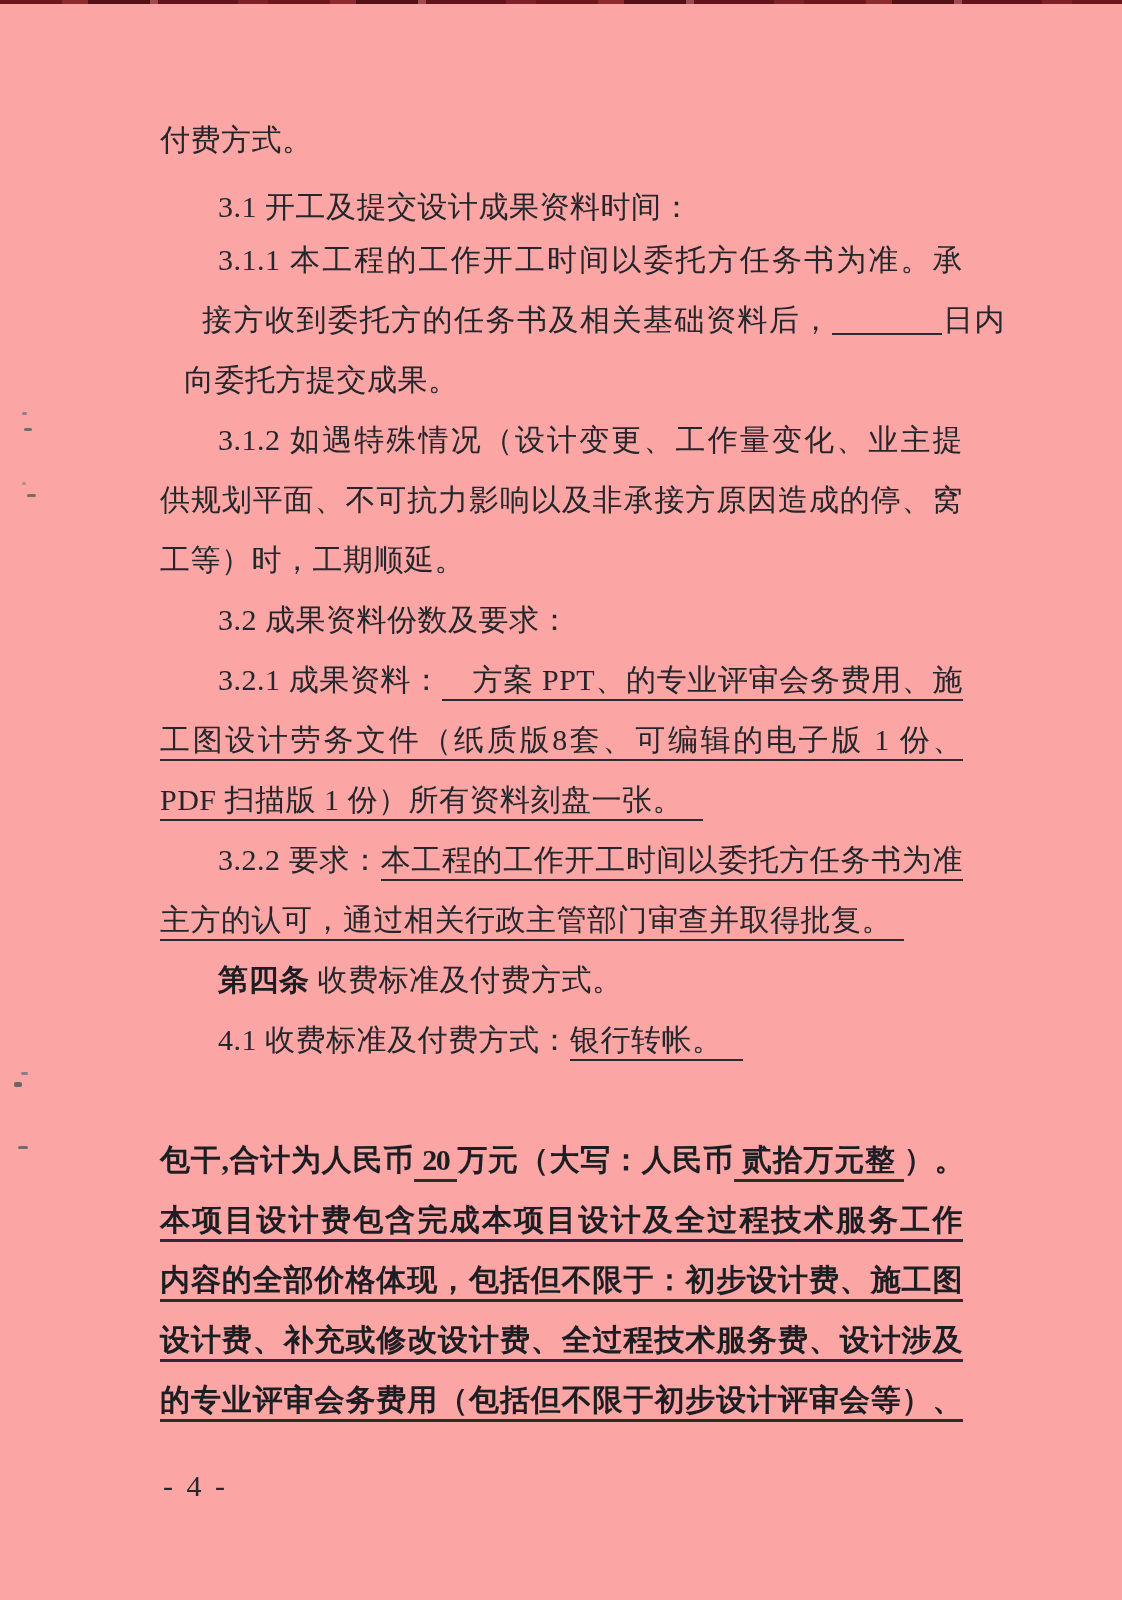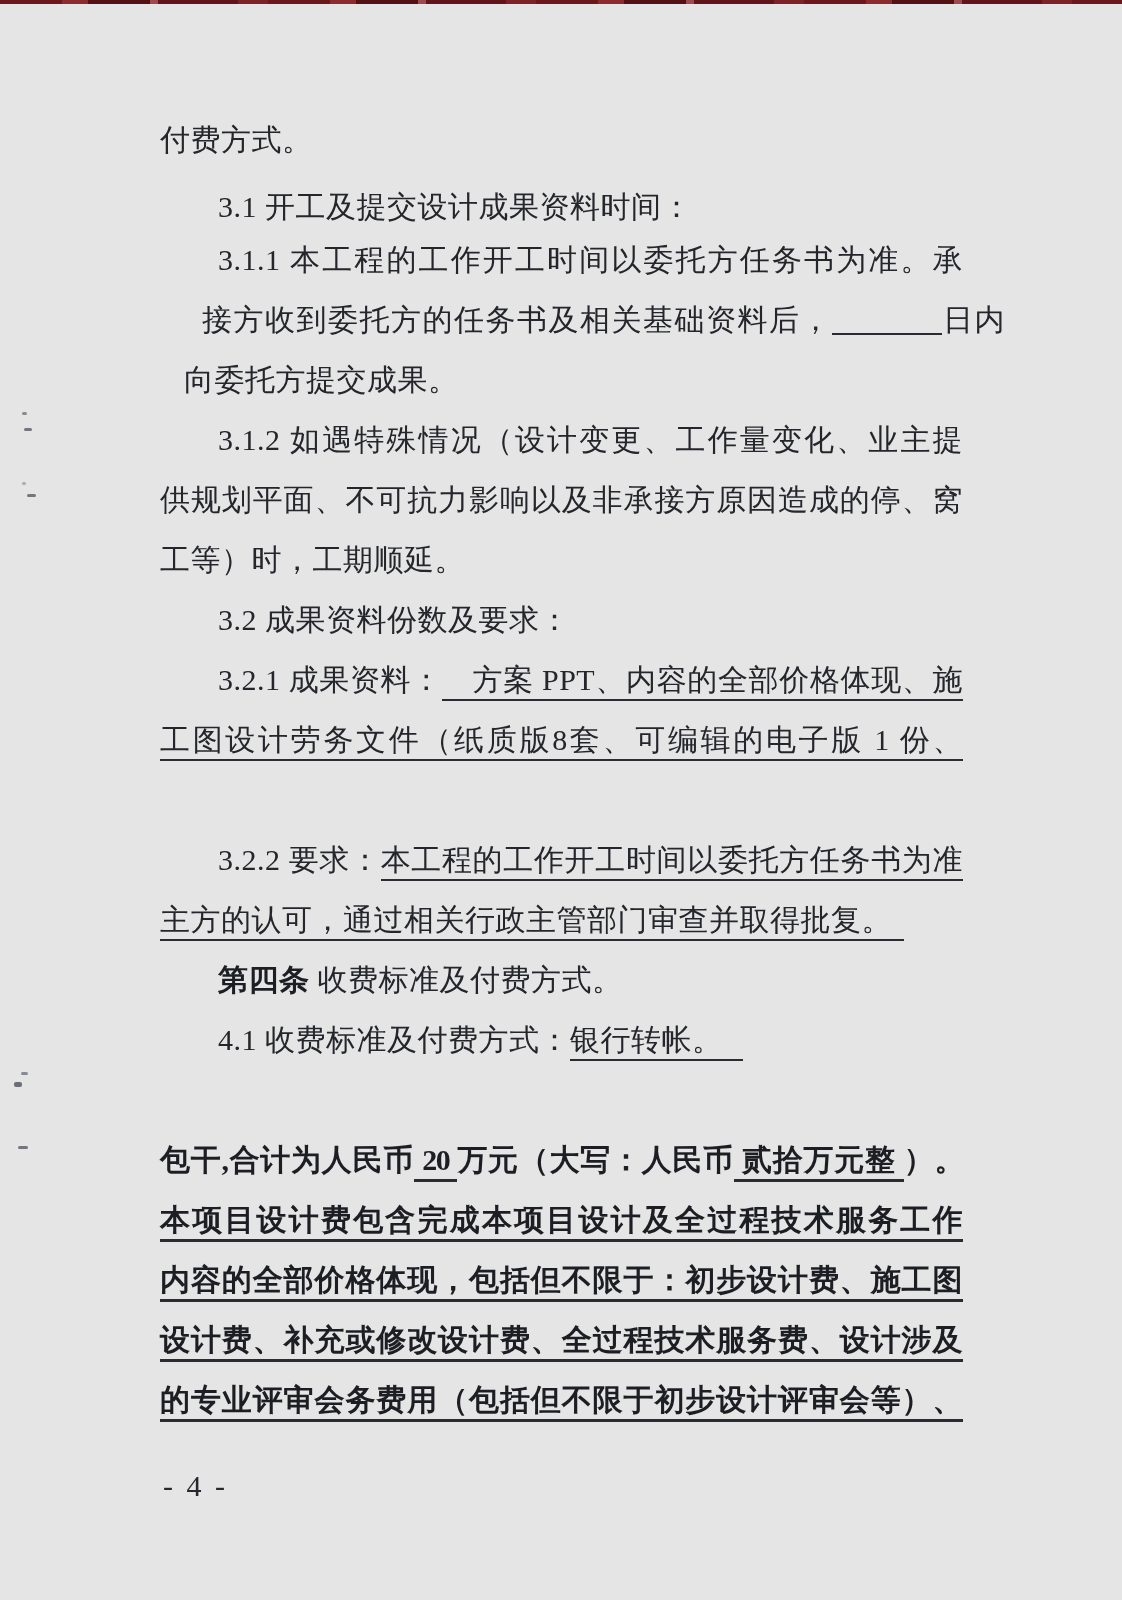--- a/index.html
+++ b/index.html
@@ -1,19 +1,19 @@
 <!DOCTYPE html>
 <html><head>
 <meta charset="utf-8">
 <style>
   html,body { margin:0; padding:0; }
   .page {
     position:relative;
     width:1122px; height:1600px;
-    background:#e5e5e5;
+    background:#fca5a5;
     font-family:"Liberation Serif","DejaVu Serif",serif;
     color:#24262b;
     overflow:hidden;
   }
   .top-edge {
     position:absolute; top:0; left:0; width:100%; height:4px;
     background:repeating-linear-gradient(90deg,
       #6d171c 0 62px, #8d2a2e 62px 88px, #551013 88px 150px,
       #a04a4d 150px 158px, #63141a 158px 238px, #7e2227 238px 268px);
   }
@@ -55,22 +55,23 @@
   <div class="body-wrap">
       <div class="line" style="top: 115px;"><span class="seg">付费方式。</span></div>
       <div class="line indent" style="top: 182px;"><span class="seg">3.1 开工及提交设计成果资料时间：</span></div>
       <div class="line indent justify" style="top: 235px;"><span class="seg">3.1.1 本工程的工作开工时间以委托方任务书为准。承</span></div>
       <div class="line justify" style="top: 295px; margin-left: 42px;"><span class="seg">接方收到委托方的任务书及相关基础资料后，</span><span class="blank" style="width: 110px;"></span><span class="seg">日内</span></div>
       <div class="line" style="top: 355px; margin-left: 24px;"><span class="seg">向委托方提交成果。</span></div>
       <div class="line indent justify" style="top: 415px;"><span class="seg">3.1.2 如遇特殊情况（设计变更、工作量变化、业主提</span></div>
       <div class="line justify" style="top: 475px;"><span class="seg">供规划平面、不可抗力影响以及非承接方原因造成的停、窝</span></div>
       <div class="line" style="top: 535px;"><span class="seg">工等）时，工期顺延。</span></div>
       <div class="line indent" style="top: 595px;"><span class="seg">3.2 成果资料份数及要求：</span></div>
-      <div class="line indent justify" style="top: 655px;"><span class="seg">3.2.1 成果资料：</span><span class="seg u">　方案 PPT、内容的全部价格体现、施</span></div>
+      <div class="line indent justify" style="top: 655px;"><span class="seg">3.2.1 成果资料：</span><span class="seg u">　方案 PPT、的专业评审会务费用、施</span></div>
       <div class="line justify" style="top: 715px;"><span class="seg u">工图设计劳务文件（纸质版8套、可编辑的电子版 1 份、</span></div>
+      <div class="line" style="top: 775px;"><span class="seg u" style="padding-right: 20px;">PDF 扫描版 1 份）所有资料刻盘一张。</span></div>
       <div class="line indent justify" style="top: 835px;"><span class="seg">3.2.2 要求：</span><span class="seg u">本工程的工作开工时间以委托方任务书为准</span></div>
       <div class="line" style="top: 895px;"><span class="seg u" style="padding-right: 12px; text-align: center;">主方的认可，通过相关行政主管部门审查并取得批复。</span></div>
       <div class="line indent" style="top: 955px;"><span class="seg b">第四条</span><span class="seg"> 收费标准及付费方式。</span></div>
       <div class="line indent" style="top: 1015px;"><span class="seg">4.1 收费标准及付费方式：</span><span class="seg u" style="padding-right: 20px;">银行转帐。</span></div>
       <div class="line justify compact" style="top: 1135px;"><span class="seg b">包干,合计为人民币</span><span class="seg b u"> 20 </span><span class="seg b">万元（大写：人民币</span><span class="seg b u"> 贰拾万元整 </span><span class="seg b">）。</span></div>
       <div class="line justify" style="top: 1195px;"><span class="seg b u">本项目设计费包含完成本项目设计及全过程技术服务工作</span></div>
       <div class="line justify" style="top: 1255px;"><span class="seg b u">内容的全部价格体现，包括但不限于：初步设计费、施工图</span></div>
       <div class="line justify" style="top: 1315px;"><span class="seg b u">设计费、补充或修改设计费、全过程技术服务费、设计涉及</span></div>
       <div class="line justify" style="top: 1375px;"><span class="seg b u">的专业评审会务费用（包括但不限于初步设计评审会等）、</span></div>
     </div>

